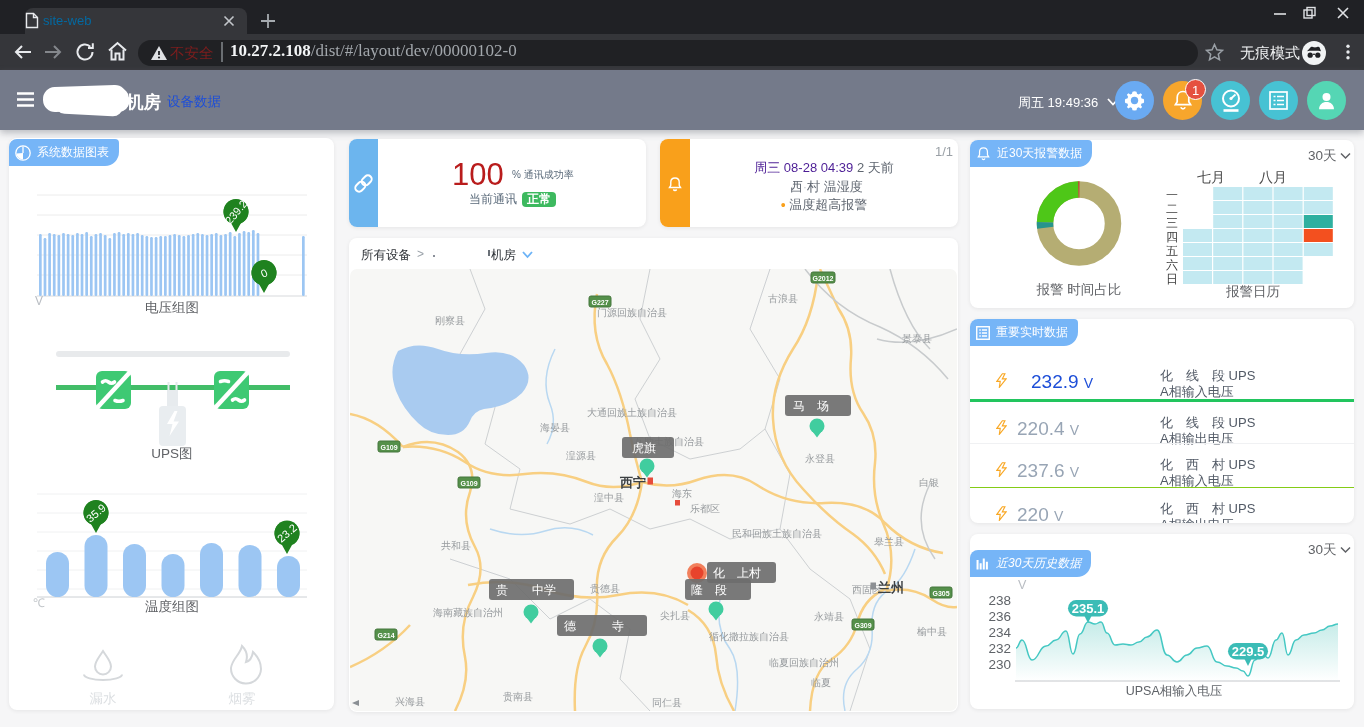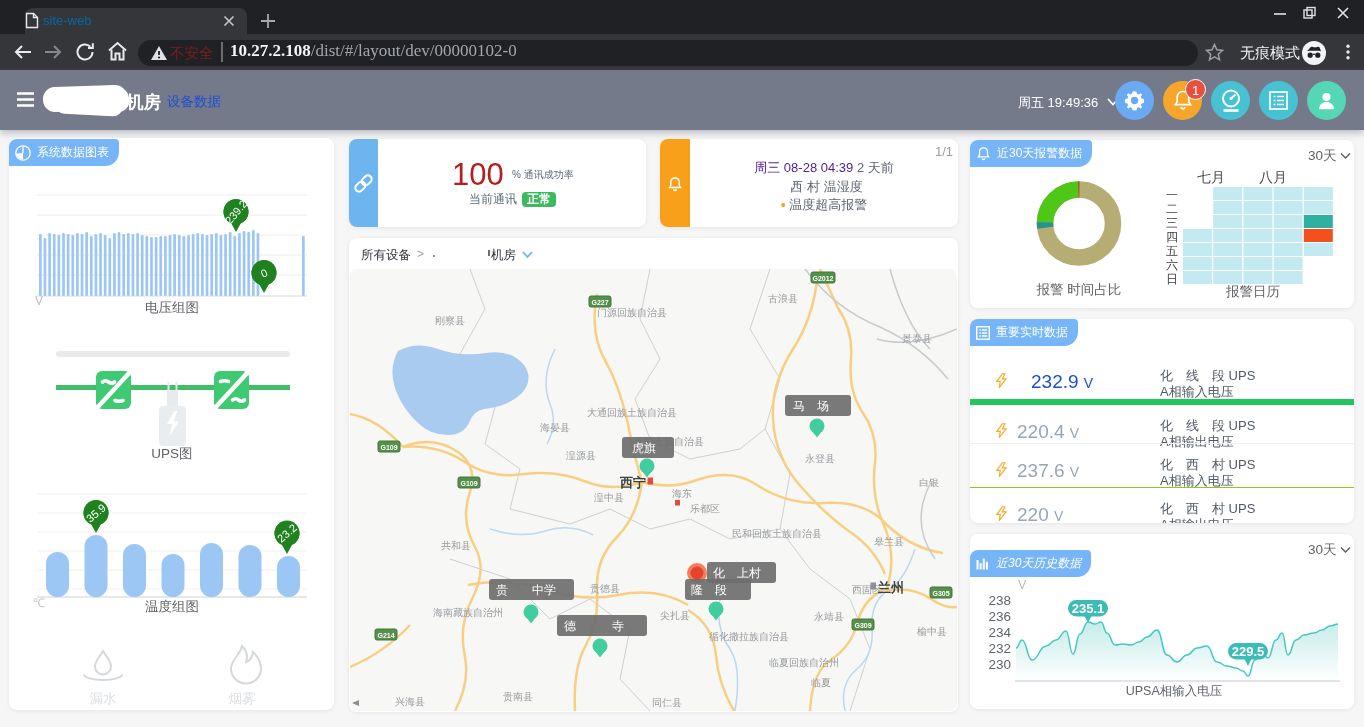--- a/index.html
+++ b/index.html
@@ -551,21 +551,21 @@
     </svg>
 重要实时数据</div>
 <div class="abs" style="left:970px;top:355px;width:384px;height:168px;overflow:hidden;">
     <div style="position:relative;height:44px;">
       <svg style="position:absolute;left:26px;top:18px;" width="11" height="15" viewBox="0 0 13 17">
         <path d="M7.5 .5 L1 9.5 h4 L4 16.5 L12 6.5 h-4.5 L10.5 .5 z" fill="none" stroke="#f9a825" stroke-width="1.4"></path>
       </svg>
       <div style="position:absolute;left:47px;top:17px;font-size:19px;line-height:1;color:#1d4ed8;margin-left:14px;">232.9 <span style="font-size:14px;">V</span></div>
       <div style="position:absolute;left:190px;top:13px;font-size:13px;color:#525a66;line-height:15.5px;">化　线　段 UPS<br>A相输入电压</div>
     </div>
-    <div style="position:relative;height:44px;border-top:6px solid #22c55e;">
+    <div style="position:relative;height:44px;border-top:3px solid #22c55e;">
       <svg style="position:absolute;left:26px;top:18px;" width="11" height="15" viewBox="0 0 13 17">
         <path d="M7.5 .5 L1 9.5 h4 L4 16.5 L12 6.5 h-4.5 L10.5 .5 z" fill="none" stroke="#f9a825" stroke-width="1.4"></path>
       </svg>
       <div style="position:absolute;left:47px;top:17px;font-size:19px;line-height:1;color:#98a5b5;">220.4 <span style="font-size:14px;">V</span></div>
       <div style="position:absolute;left:190px;top:13px;font-size:13px;color:#525a66;line-height:15.5px;">化　线　段 UPS<br>A相输出电压</div>
     </div>
     <div style="position:relative;height:44px;border-top:1px solid #f0f1f3;">
       <svg style="position:absolute;left:26px;top:18px;" width="11" height="15" viewBox="0 0 13 17">
         <path d="M7.5 .5 L1 9.5 h4 L4 16.5 L12 6.5 h-4.5 L10.5 .5 z" fill="none" stroke="#f9a825" stroke-width="1.4"></path>
       </svg>

